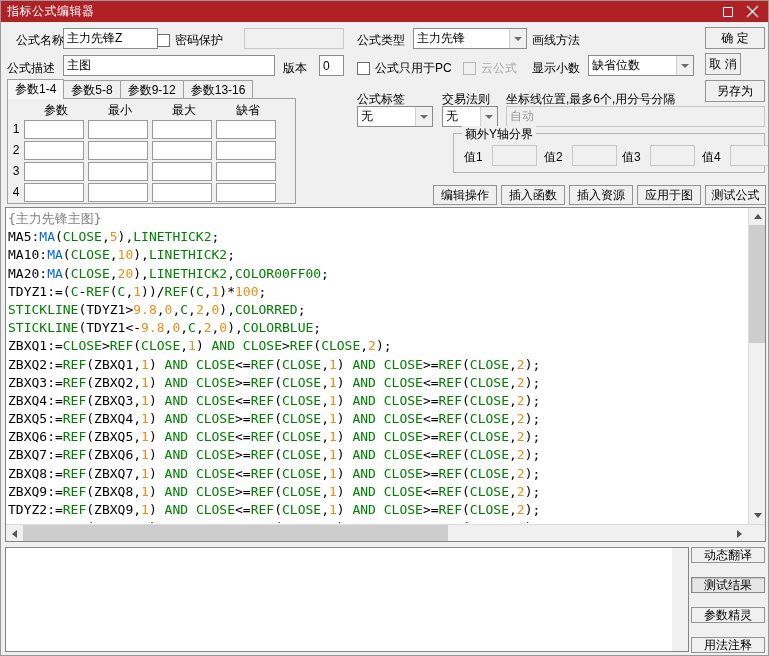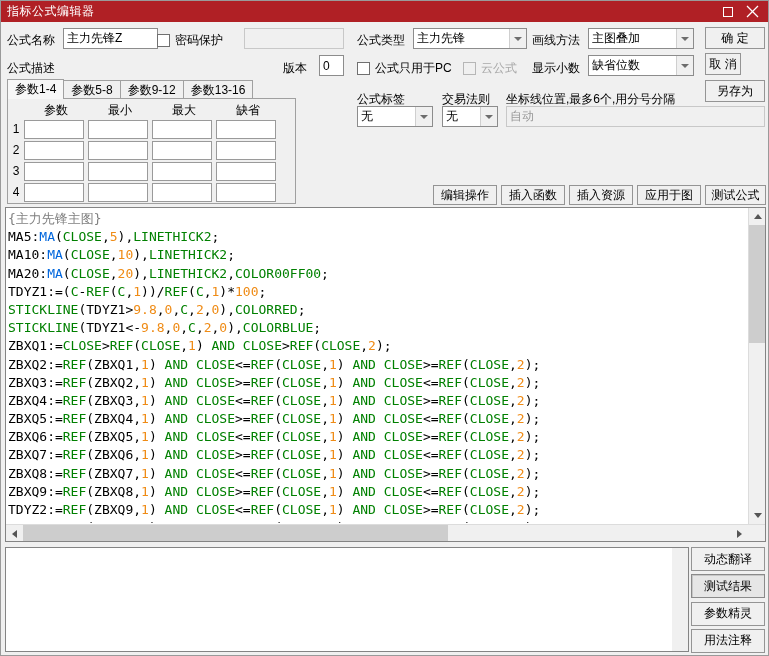--- a/index.html
+++ b/index.html
@@ -270,21 +270,21 @@
   .statusbox .pad {
     position: absolute; right: 0; top: 0;
     width: 16px; bottom: 0;
     background: #f0f0f0;
   }
   .sidebtns {
     position: absolute; right: 3px; top: 546px;
     width: 74px; height: 106px;
     display: flex; flex-direction: column; justify-content: space-between;
   }
-  .sidebtns .btn { height: 24px; }
+  .sidebtns .btn { height: 16px; }
 </style>
 </head>
 <body>
 
 <div id="app">
 
   <div class="titlebar">
     <span class="title">指标公式编辑器</span>
     <div class="tb-btns">
       <div class="tb-btn">
@@ -292,45 +292,40 @@
         </div>
       <div class="tb-btn">
         <svg width="13" height="13" viewBox="0 0 13 13">
           <line x1="1" y1="1" x2="12" y2="12" stroke="#fff" stroke-width="1.3"></line>
           <line x1="12" y1="1" x2="1" y2="12" stroke="#fff" stroke-width="1.3"></line>
         </svg>
       </div>
     </div>
   </div>
 
-  <div class="lbl" style="position:absolute;left:6px;top:31px;font-family:Liberation Mono, monospace;">公式名称</div>
+  <div class="lbl" style="position:absolute;left:15px;top:31px;font-family:Liberation Mono, monospace;">公式名称</div>
   <div class="tf" style="position:absolute;left:62px;top:27px;width:95px;">主力先锋Z</div>
   <div class="chk" style="position:absolute;left:156px;top:31px;">
     <span class="box"></span>
     <span class="lbl">密码保护</span>
   </div>
   <div class="tf ro" style="position:absolute;left:243px;top:27px;width:100px;"></div>
 
   <div class="lbl" style="position:absolute;left:356px;top:31px;">公式类型</div>
   <div class="combo" style="position:absolute;left:412px;top:27px;width:114px;">
     <span class="val">主力先锋</span>
     <span class="arrow">
         <i></i>
       </span>
   </div>
   <div class="lbl" style="position:absolute;left:531px;top:31px;">画线方法</div>
-  <div class="combo" style="position:absolute;left:587px;top:27px;width:106px;">
-    <span class="val">主图叠加</span>
-    <span class="arrow">
-        <i></i>
-      </span>
-  </div>
   <div class="btn" style="position:absolute;left:704px;top:26px;width:60px;height:22px;">确 定</div>
 
   <div class="lbl" style="position:absolute;left:6px;top:59px;">公式描述</div>
+  <div class="tf" style="position:absolute;left:62px;top:54px;width:212px;">主图</div>
   <div class="lbl" style="position:absolute;left:282px;top:59px;">版本</div>
   <div class="tf" style="position:absolute;left:318px;top:54px;width:25px;">0</div>
 
   <div class="chk" style="position:absolute;left:356px;top:59px;align-items:center;">
     <span class="box"></span>
     <span class="lbl">公式只用于PC</span>
   </div>
   <div class="chk dis" style="position:absolute;left:462px;top:59px;">
     <span class="box"></span>
     <span class="lbl">云公式</span>
@@ -401,20 +396,31 @@
     <span class="val">无</span>
     <span class="arrow">
         <i></i>
       </span>
   </div>
   <div class="lbl" style="position:absolute;left:505px;top:90px;">坐标线位置,最多6个,用分号分隔</div>
   <div class="tf ro ph" style="position:absolute;left:505px;top:105px;width:259px;">自动</div>
 
   <div class="btn" style="position:absolute;left:704px;top:79px;width:60px;height:22px;">另存为</div>
 
+  <div class="ybox" style="left:452px;top:132px;width:312px;height:40px;">
+    <span class="legend">额外Y轴分界</span>
+    <span class="lbl" style="position:absolute;left:10px;top:15px;">值1</span>
+    <span class="tf ro" style="position:absolute;left:38px;top:11px;width:45px;"></span>
+    <span class="lbl" style="position:absolute;left:90px;top:15px;">值2</span>
+    <span class="tf ro" style="position:absolute;left:118px;top:11px;width:45px;"></span>
+    <span class="lbl" style="position:absolute;left:168px;top:15px;">值3</span>
+    <span class="tf ro" style="position:absolute;left:196px;top:11px;width:45px;"></span>
+    <span class="lbl" style="position:absolute;left:248px;top:15px;">值4</span>
+    <span class="tf ro" style="position:absolute;left:276px;top:11px;width:45px;"></span>
+  </div>
 
   <div class="btn" style="position:absolute;left:432px;top:184px;width:64px;height:20px;">编辑操作</div>
   <div class="btn" style="position:absolute;left:500px;top:184px;width:64px;height:20px;">插入函数</div>
   <div class="btn" style="position:absolute;left:568px;top:184px;width:64px;height:20px;">插入资源</div>
   <div class="btn" style="position:absolute;left:636px;top:184px;width:64px;height:20px;">应用于图</div>
   <div class="btn" style="position:absolute;left:704px;top:184px;width:61px;height:20px;">测试公式</div>
 
   <div class="editor-wrap">
     <div class="code" id="code"><div class="ln"><span class="c-com">{主力先锋主图}</span></div><div class="ln"><span class="c-id">MA5:</span><span class="c-ma">MA</span><span class="c-op">(</span><span class="c-fn">CLOSE</span><span class="c-op">,</span><span class="c-num">5</span><span class="c-op">)</span><span class="c-op">,</span><span class="c-fn">LINETHICK2</span><span class="c-op">;</span></div><div class="ln"><span class="c-id">MA10:</span><span class="c-ma">MA</span><span class="c-op">(</span><span class="c-fn">CLOSE</span><span class="c-op">,</span><span class="c-num">10</span><span class="c-op">)</span><span class="c-op">,</span><span class="c-fn">LINETHICK2</span><span class="c-op">;</span></div><div class="ln"><span class="c-id">MA20:</span><span class="c-ma">MA</span><span class="c-op">(</span><span class="c-fn">CLOSE</span><span class="c-op">,</span><span class="c-num">20</span><span class="c-op">)</span><span class="c-op">,</span><span class="c-fn">LINETHICK2</span><span class="c-op">,</span><span class="c-fn">COLOR00FF00</span><span class="c-op">;</span></div><div class="ln"><span class="c-id">TDYZ1:=(</span><span class="c-fn">C</span><span class="c-op">-</span><span class="c-fn">REF</span><span class="c-op">(</span><span class="c-fn">C</span><span class="c-op">,</span><span class="c-num">1</span><span class="c-op">))/</span><span class="c-fn">REF</span><span class="c-op">(</span><span class="c-fn">C</span><span class="c-op">,</span><span class="c-num">1</span><span class="c-op">)*</span><span class="c-num">100</span><span class="c-op">;</span></div><div class="ln"><span class="c-fn">STICKLINE</span><span class="c-op">(TDYZ1&gt;</span><span class="c-num">9.8</span><span class="c-op">,</span><span class="c-num">0</span><span class="c-op">,</span><span class="c-fn">C</span><span class="c-op">,</span><span class="c-num">2</span><span class="c-op">,</span><span class="c-num">0</span><span class="c-op">),</span><span class="c-fn">COLORRED</span><span class="c-op">;</span></div><div class="ln"><span class="c-fn">STICKLINE</span><span class="c-op">(TDYZ1&lt;-</span><span class="c-num">9.8</span><span class="c-op">,</span><span class="c-num">0</span><span class="c-op">,</span><span class="c-fn">C</span><span class="c-op">,</span><span class="c-num">2</span><span class="c-op">,</span><span class="c-num">0</span><span class="c-op">),</span><span class="c-fn">COLORBLUE</span><span class="c-op">;</span></div><div class="ln"><span class="c-id">ZBXQ1:=</span><span class="c-fn">CLOSE</span><span class="c-op">&gt;</span><span class="c-fn">REF</span><span class="c-op">(</span><span class="c-fn">CLOSE</span><span class="c-op">,</span><span class="c-num">1</span><span class="c-op">) </span><span class="c-fn">AND</span><span class="c-op"> </span><span class="c-fn">CLOSE</span><span class="c-op">&gt;</span><span class="c-fn">REF</span><span class="c-op">(</span><span class="c-fn">CLOSE</span><span class="c-op">,</span><span class="c-num">2</span><span class="c-op">);</span></div><div class="ln"><span class="c-id">ZBXQ2:=</span><span class="c-fn">REF</span><span class="c-op">(ZBXQ1,</span><span class="c-num">1</span><span class="c-op">) </span><span class="c-fn">AND</span><span class="c-op"> </span><span class="c-fn">CLOSE</span><span class="c-op">&lt;=</span><span class="c-fn">REF</span><span class="c-op">(</span><span class="c-fn">CLOSE</span><span class="c-op">,</span><span class="c-num">1</span><span class="c-op">) </span><span class="c-fn">AND</span><span class="c-op"> </span><span class="c-fn">CLOSE</span><span class="c-op">&gt;=</span><span class="c-fn">REF</span><span class="c-op">(</span><span class="c-fn">CLOSE</span><span class="c-op">,</span><span class="c-num">2</span><span class="c-op">);</span></div><div class="ln"><span class="c-id">ZBXQ3:=</span><span class="c-fn">REF</span><span class="c-op">(ZBXQ2,</span><span class="c-num">1</span><span class="c-op">) </span><span class="c-fn">AND</span><span class="c-op"> </span><span class="c-fn">CLOSE</span><span class="c-op">&gt;=</span><span class="c-fn">REF</span><span class="c-op">(</span><span class="c-fn">CLOSE</span><span class="c-op">,</span><span class="c-num">1</span><span class="c-op">) </span><span class="c-fn">AND</span><span class="c-op"> </span><span class="c-fn">CLOSE</span><span class="c-op">&lt;=</span><span class="c-fn">REF</span><span class="c-op">(</span><span class="c-fn">CLOSE</span><span class="c-op">,</span><span class="c-num">2</span><span class="c-op">);</span></div><div class="ln"><span class="c-id">ZBXQ4:=</span><span class="c-fn">REF</span><span class="c-op">(ZBXQ3,</span><span class="c-num">1</span><span class="c-op">) </span><span class="c-fn">AND</span><span class="c-op"> </span><span class="c-fn">CLOSE</span><span class="c-op">&lt;=</span><span class="c-fn">REF</span><span class="c-op">(</span><span class="c-fn">CLOSE</span><span class="c-op">,</span><span class="c-num">1</span><span class="c-op">) </span><span class="c-fn">AND</span><span class="c-op"> </span><span class="c-fn">CLOSE</span><span class="c-op">&gt;=</span><span class="c-fn">REF</span><span class="c-op">(</span><span class="c-fn">CLOSE</span><span class="c-op">,</span><span class="c-num">2</span><span class="c-op">);</span></div><div class="ln"><span class="c-id">ZBXQ5:=</span><span class="c-fn">REF</span><span class="c-op">(ZBXQ4,</span><span class="c-num">1</span><span class="c-op">) </span><span class="c-fn">AND</span><span class="c-op"> </span><span class="c-fn">CLOSE</span><span class="c-op">&gt;=</span><span class="c-fn">REF</span><span class="c-op">(</span><span class="c-fn">CLOSE</span><span class="c-op">,</span><span class="c-num">1</span><span class="c-op">) </span><span class="c-fn">AND</span><span class="c-op"> </span><span class="c-fn">CLOSE</span><span class="c-op">&lt;=</span><span class="c-fn">REF</span><span class="c-op">(</span><span class="c-fn">CLOSE</span><span class="c-op">,</span><span class="c-num">2</span><span class="c-op">);</span></div><div class="ln"><span class="c-id">ZBXQ6:=</span><span class="c-fn">REF</span><span class="c-op">(ZBXQ5,</span><span class="c-num">1</span><span class="c-op">) </span><span class="c-fn">AND</span><span class="c-op"> </span><span class="c-fn">CLOSE</span><span class="c-op">&lt;=</span><span class="c-fn">REF</span><span class="c-op">(</span><span class="c-fn">CLOSE</span><span class="c-op">,</span><span class="c-num">1</span><span class="c-op">) </span><span class="c-fn">AND</span><span class="c-op"> </span><span class="c-fn">CLOSE</span><span class="c-op">&gt;=</span><span class="c-fn">REF</span><span class="c-op">(</span><span class="c-fn">CLOSE</span><span class="c-op">,</span><span class="c-num">2</span><span class="c-op">);</span></div><div class="ln"><span class="c-id">ZBXQ7:=</span><span class="c-fn">REF</span><span class="c-op">(ZBXQ6,</span><span class="c-num">1</span><span class="c-op">) </span><span class="c-fn">AND</span><span class="c-op"> </span><span class="c-fn">CLOSE</span><span class="c-op">&gt;=</span><span class="c-fn">REF</span><span class="c-op">(</span><span class="c-fn">CLOSE</span><span class="c-op">,</span><span class="c-num">1</span><span class="c-op">) </span><span class="c-fn">AND</span><span class="c-op"> </span><span class="c-fn">CLOSE</span><span class="c-op">&lt;=</span><span class="c-fn">REF</span><span class="c-op">(</span><span class="c-fn">CLOSE</span><span class="c-op">,</span><span class="c-num">2</span><span class="c-op">);</span></div><div class="ln"><span class="c-id">ZBXQ8:=</span><span class="c-fn">REF</span><span class="c-op">(ZBXQ7,</span><span class="c-num">1</span><span class="c-op">) </span><span class="c-fn">AND</span><span class="c-op"> </span><span class="c-fn">CLOSE</span><span class="c-op">&lt;=</span><span class="c-fn">REF</span><span class="c-op">(</span><span class="c-fn">CLOSE</span><span class="c-op">,</span><span class="c-num">1</span><span class="c-op">) </span><span class="c-fn">AND</span><span class="c-op"> </span><span class="c-fn">CLOSE</span><span class="c-op">&gt;=</span><span class="c-fn">REF</span><span class="c-op">(</span><span class="c-fn">CLOSE</span><span class="c-op">,</span><span class="c-num">2</span><span class="c-op">);</span></div><div class="ln"><span class="c-id">ZBXQ9:=</span><span class="c-fn">REF</span><span class="c-op">(ZBXQ8,</span><span class="c-num">1</span><span class="c-op">) </span><span class="c-fn">AND</span><span class="c-op"> </span><span class="c-fn">CLOSE</span><span class="c-op">&gt;=</span><span class="c-fn">REF</span><span class="c-op">(</span><span class="c-fn">CLOSE</span><span class="c-op">,</span><span class="c-num">1</span><span class="c-op">) </span><span class="c-fn">AND</span><span class="c-op"> </span><span class="c-fn">CLOSE</span><span class="c-op">&lt;=</span><span class="c-fn">REF</span><span class="c-op">(</span><span class="c-fn">CLOSE</span><span class="c-op">,</span><span class="c-num">2</span><span class="c-op">);</span></div><div class="ln"><span class="c-id">TDYZ2:=</span><span class="c-fn">REF</span><span class="c-op">(ZBXQ9,</span><span class="c-num">1</span><span class="c-op">) </span><span class="c-fn">AND</span><span class="c-op"> </span><span class="c-fn">CLOSE</span><span class="c-op">&lt;=</span><span class="c-fn">REF</span><span class="c-op">(</span><span class="c-fn">CLOSE</span><span class="c-op">,</span><span class="c-num">1</span><span class="c-op">) </span><span class="c-fn">AND</span><span class="c-op"> </span><span class="c-fn">CLOSE</span><span class="c-op">&gt;=</span><span class="c-fn">REF</span><span class="c-op">(</span><span class="c-fn">CLOSE</span><span class="c-op">,</span><span class="c-num">2</span><span class="c-op">);</span></div><div class="ln"><span class="c-id">TDYZ3:=</span><span class="c-fn">REF</span><span class="c-op">(TDYZ2,</span><span class="c-num">1</span><span class="c-op">) </span><span class="c-fn">AND</span><span class="c-op"> </span><span class="c-fn">CLOSE</span><span class="c-op">&gt;=</span><span class="c-fn">REF</span><span class="c-op">(</span><span class="c-fn">CLOSE</span><span class="c-op">,</span><span class="c-num">1</span><span class="c-op">) </span><span class="c-fn">AND</span><span class="c-op"> </span><span class="c-fn">CLOSE</span><span class="c-op">&lt;=</span><span class="c-fn">REF</span><span class="c-op">(</span><span class="c-fn">CLOSE</span><span class="c-op">,</span><span class="c-num">2</span><span class="c-op">);</span></div></div>
     <div class="vscroll">

